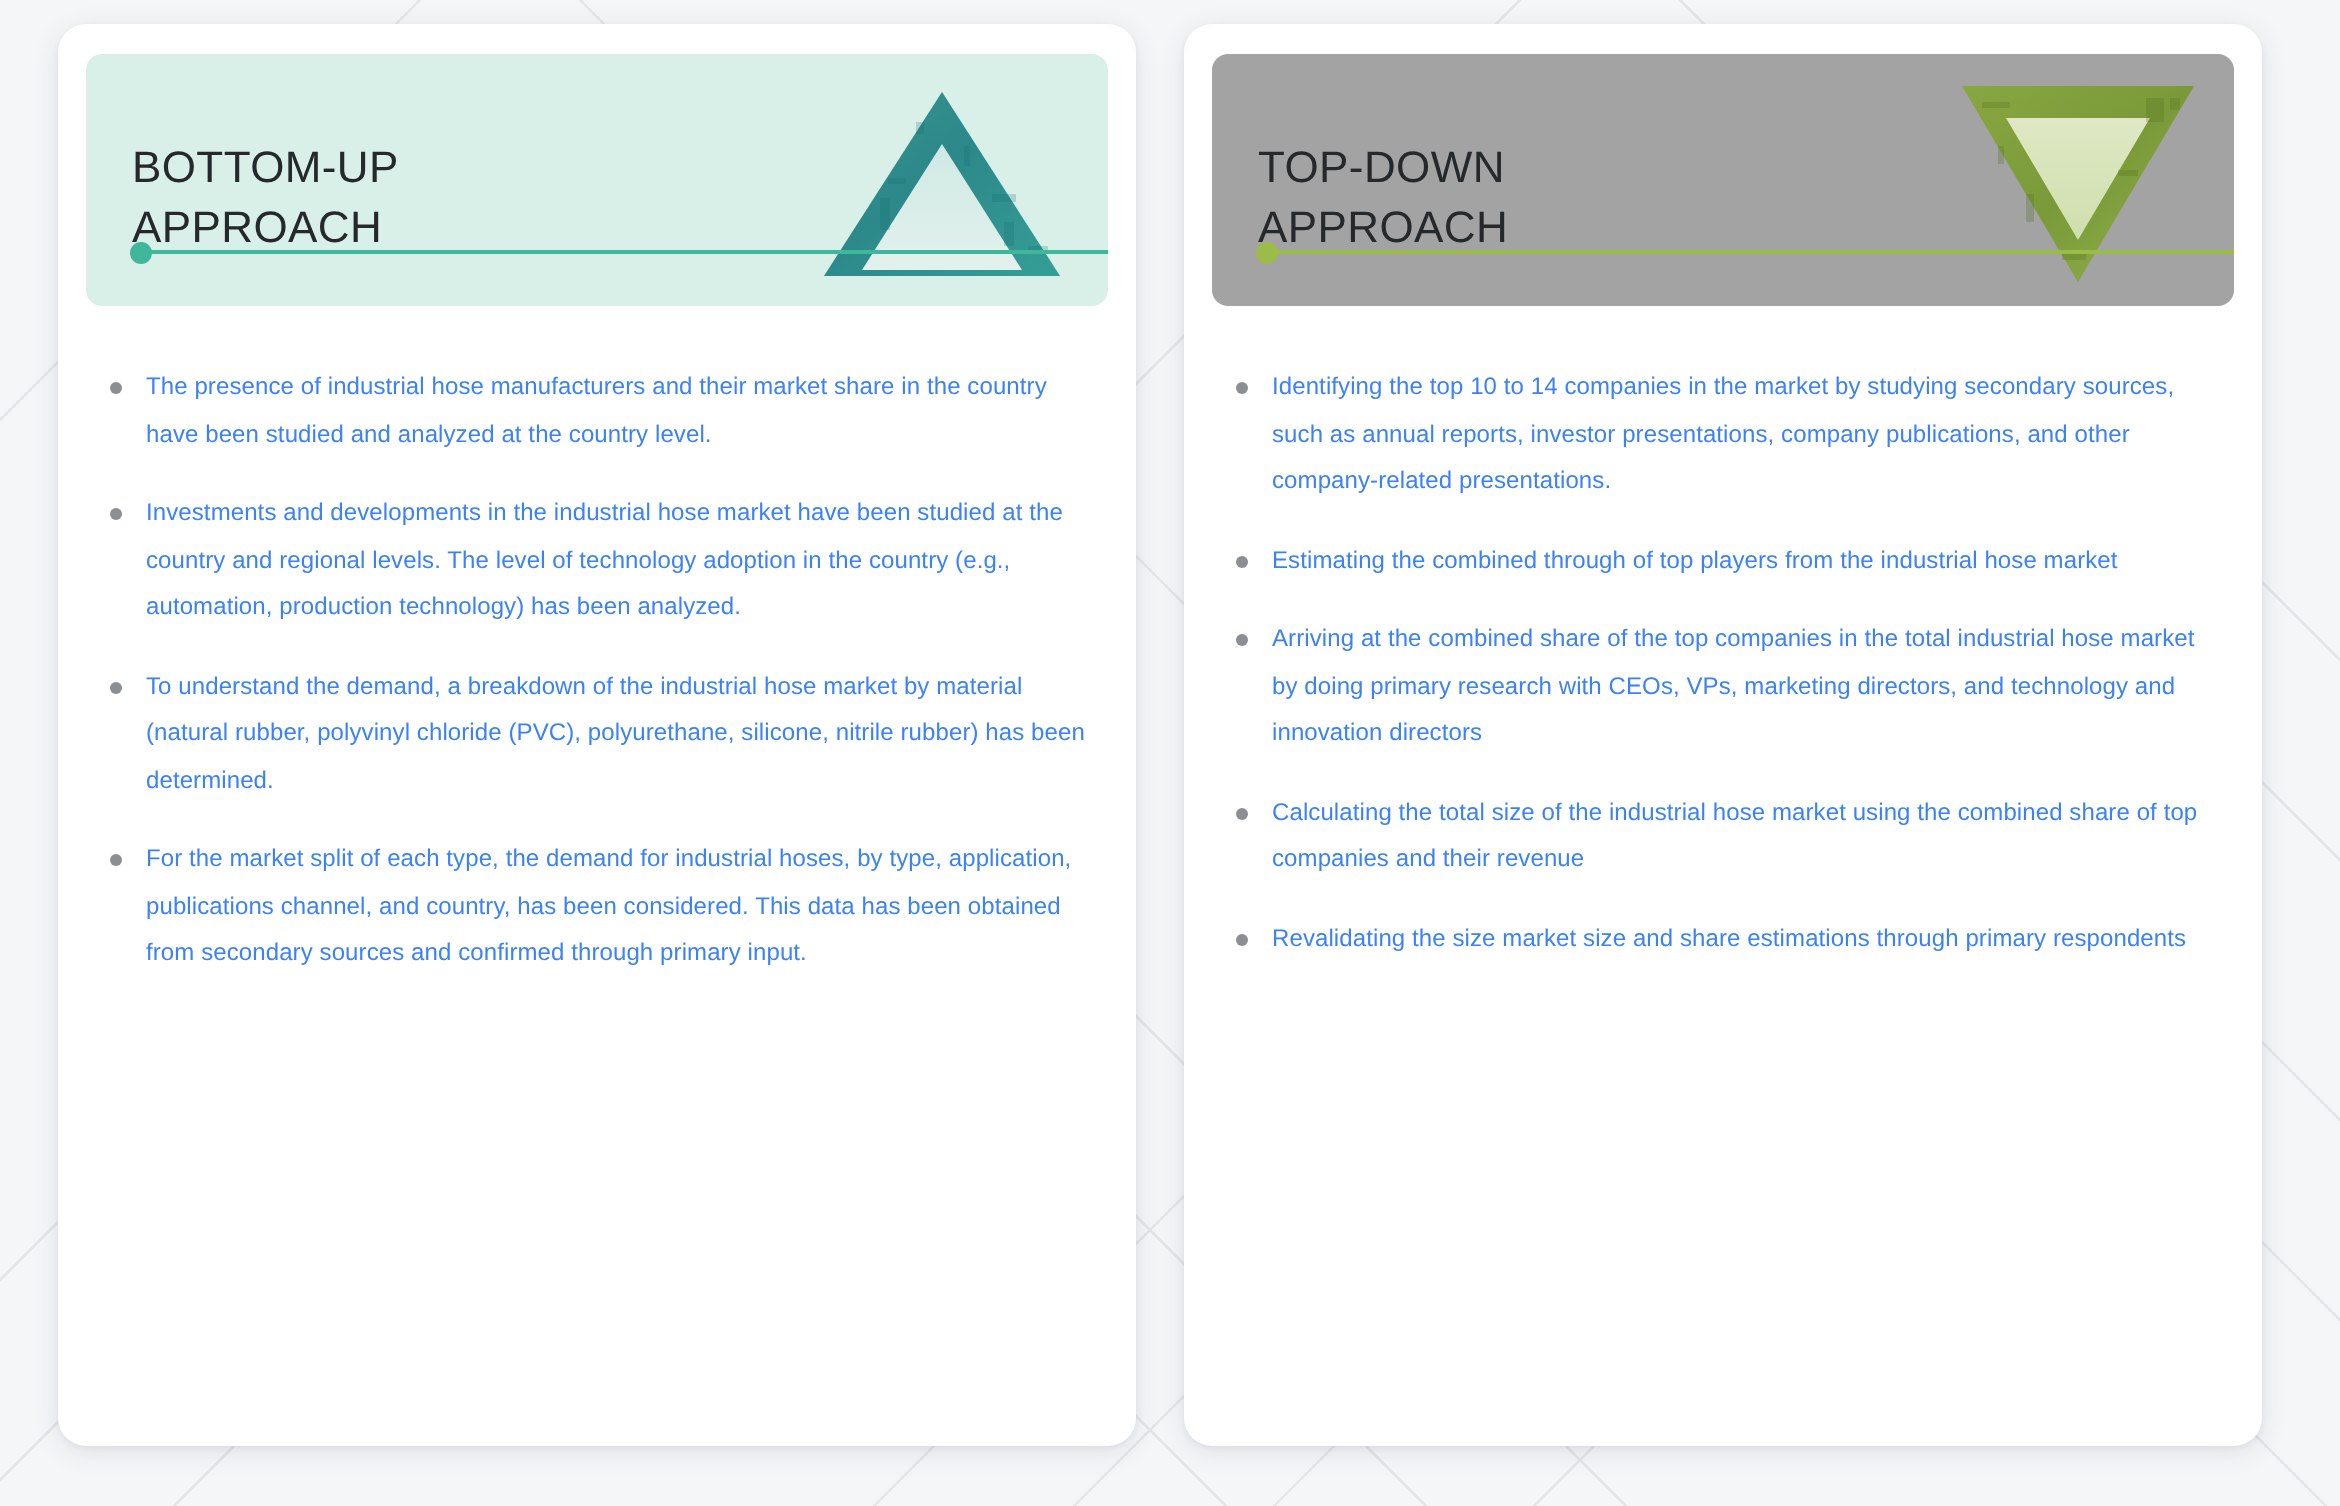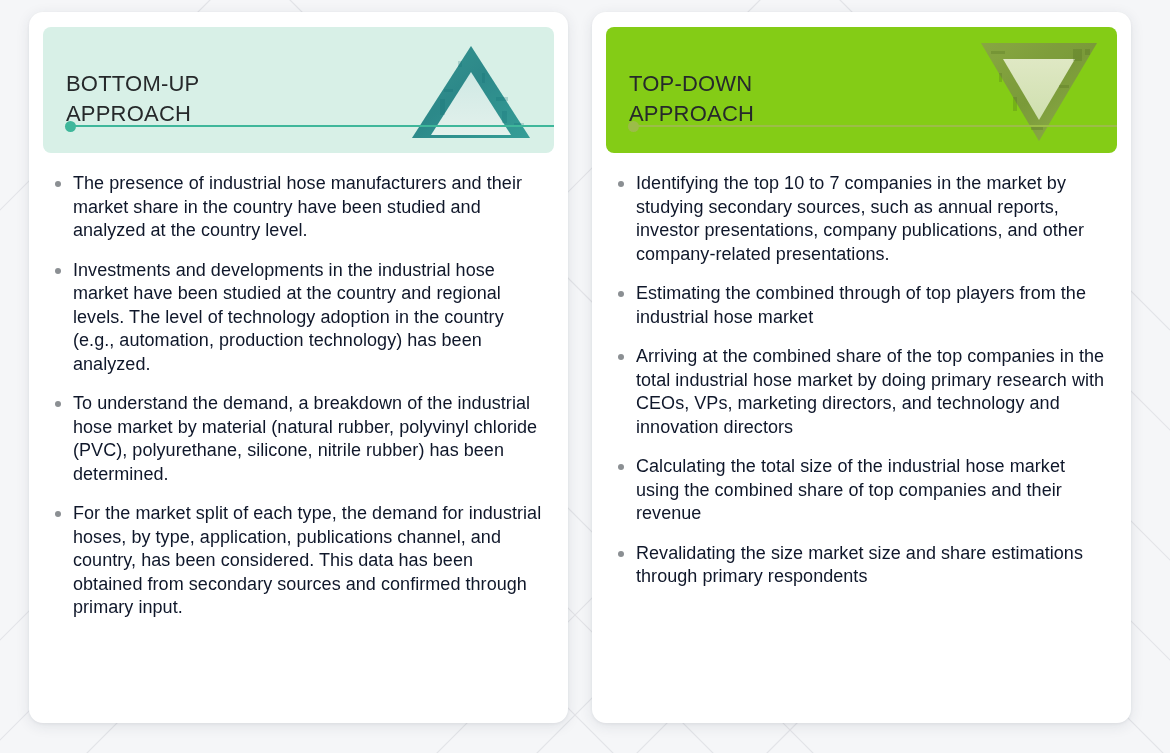--- a/index.html
+++ b/index.html
@@ -51,21 +51,21 @@
   
   .card-header {
     position: relative;
     margin: 15px 14px 0 14px;
     height: 126px;
     border-radius: 8px;
     overflow: hidden;
     flex: 0 0 auto;
   }
   .card-header.teal  { background: #d8f0e7; }
-  .card-header.green { background: #84cc16; }
+  .card-header.green { background: #a3a3a3; }
 
   .card-title {
     position: absolute;
     left: 23px;
     top: 24px;
     font-size: 22px;
     line-height: 30px;
     letter-spacing: 0.2px;
     color: #26292b;
     font-weight: 400;
@@ -120,24 +120,25 @@
   }
   ul.bullets {
     list-style: none;
     margin: 0;
     padding: 0;
   }
   ul.bullets li {
     position: relative;
     padding-left: 30px;
     margin-bottom: 16px;
-    font-size: 18px;
+    font-size: 12px;
     line-height: 23.5px;
-    color: #0f172a;
+    color: #3b82f6;
     letter-spacing: 0.05px;
+    margin-top: 10px;
   }
   ul.bullets li:last-child { margin-bottom: 0; }
   ul.bullets li::before {
     content: "";
     position: absolute;
     left: 12px;
     top: 9px;
     width: 6px;
     height: 6px;
     border-radius: 50%;
@@ -248,21 +249,21 @@
 APPROACH</h2>
 
       <div class="rule-wrap">
         <span class="rule-dot"></span>
         <span class="rule-line"></span>
       </div>
     </header>
 
     <div class="card-body">
       <ul class="bullets">
-        <li>Identifying the top 10 to 7 companies in the market by studying secondary sources, such as annual reports, investor presentations, company publications, and other company-related presentations.</li>
+        <li>Identifying the top 10 to 14 companies in the market by studying secondary sources, such as annual reports, investor presentations, company publications, and other company-related presentations.</li>
         <li>Estimating the combined through of top players from the industrial hose market</li>
         <li>Arriving at the combined share of the top companies in the total industrial hose market by doing primary research with CEOs, VPs, marketing directors, and technology and innovation directors</li>
         <li>Calculating the total size of the industrial hose market using the combined share of top companies and their revenue</li>
         <li>Revalidating the size market size and share estimations through primary respondents</li>
       </ul>
     </div>
   </section>
 
 </div>
 

